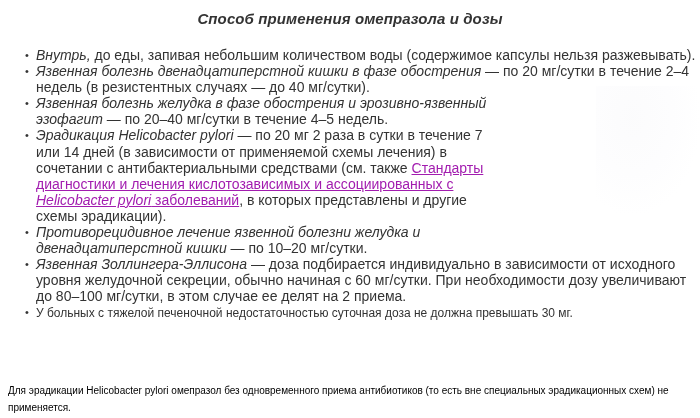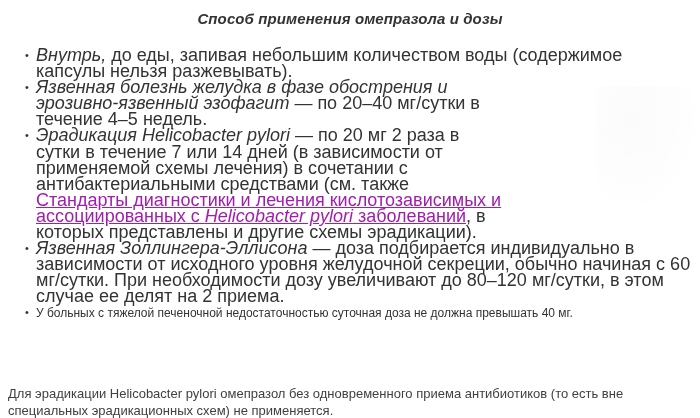--- a/index.html
+++ b/index.html
@@ -59,21 +59,21 @@
     width: 672px;
     margin: 0;
     padding: 0;
     list-style: none;
   }
 
   .bullet-item {
     position: relative;
     padding-left: 12px;
     margin: 0 0 0 0;
-    font-size: 18px;
+    font-size: 14px;
     line-height: 16.1px;
     color: #333333;
   }
 
   .bullet-item::before {
     content: "\2022";
     position: absolute;
     left: 1px;
     top: -0.5px;
     font-size: 11px;
@@ -104,57 +104,63 @@
   .doc-link .ital {
     font-style: italic;
   }
 
   
   .closing {
     position: absolute;
     top: 373px;
     left: 8px;
     width: 684px;
-    font-size: 13px;
+    font-size: 10px;
     line-height: 16.5px;
-    color: #404040;
+    color: #000000;
   }
 </style>
 </head>
 <body>
 
 <div class="page">
 
   <div class="watermark"></div>
 
   <div class="doc-title">Способ применения омепразола и дозы</div>
 
   <ul class="bullet-list">
 
     <li class="bullet-item wide">
       <span class="ital">Внутрь,</span><span> до еды, запивая небольшим количеством воды (содержимое капсулы нельзя разжевывать).</span>
     </li>
 
+    <li class="bullet-item wide">
+      <span class="ital">Язвенная болезнь двенадцатиперстной кишки в фазе обострения</span><span> — по 20 мг/сутки в течение 2–4 недель (в резистентных случаях — до 40 мг/сутки).</span>
+    </li>
 
     <li class="bullet-item narrow">
       <span class="ital">Язвенная болезнь желудка в фазе обострения и эрозивно-язвенный эзофагит</span><span> — по 20–40 мг/сутки в течение 4–5 недель.</span>
     </li>
 
 
     <li class="bullet-item narrow">
       <span class="ital">Эрадикация </span><span class="ital">Helicobacter pylori</span><span> — по 20 мг 2 раза в сутки в течение 7 или 14 дней (в зависимости от применяемой схемы лечения) в сочетании с антибактериальными средствами (см. также </span><a class="doc-link" href="#"><span>Стандарты диагностики и лечения кислотозависимых и ассоциированных с </span><span class="ital">Helicobacter pylori</span><span> заболеваний</span></a><span>, в которых представлены и другие схемы эрадикации).</span>
     </li>
 
+    <li class="bullet-item narrow">
+      <span class="ital">Противорецидивное лечение язвенной болезни желудка и двенадцатиперстной кишки</span><span> — по 10–20 мг/сутки.</span>
+    </li>
 
 
     <li class="bullet-item wide">
-      <span class="ital">Язвенная Золлингера-Эллисона</span><span> — доза подбирается индивидуально в зависимости от исходного уровня желудочной секреции, обычно начиная с 60 мг/сутки. При необходимости дозу увеличивают до 80–120 мг/сутки, в этом случае ее делят на 2 приема.</span>
+      <span class="ital">Язвенная Золлингера-Эллисона</span><span> — доза подбирается индивидуально в зависимости от исходного уровня желудочной секреции, обычно начиная с 60 мг/сутки. При необходимости дозу увеличивают до 80–100 мг/сутки, в этом случае ее делят на 2 приема.</span>
     </li>
 
     <li class="bullet-item wide small">
-      <span>У больных с тяжелой печеночной недостаточностью суточная доза не должна превышать 40 мг.</span>
+      <span>У больных с тяжелой печеночной недостаточностью суточная доза не должна превышать 30 мг.</span>
     </li>
 
   </ul>
 
   <p class="closing">Для эрадикации Helicobacter pylori омепразол без одновременного приема антибиотиков (то есть вне специальных эрадикационных схем) не применяется.</p>
 
 </div>
 
 </body></html>

